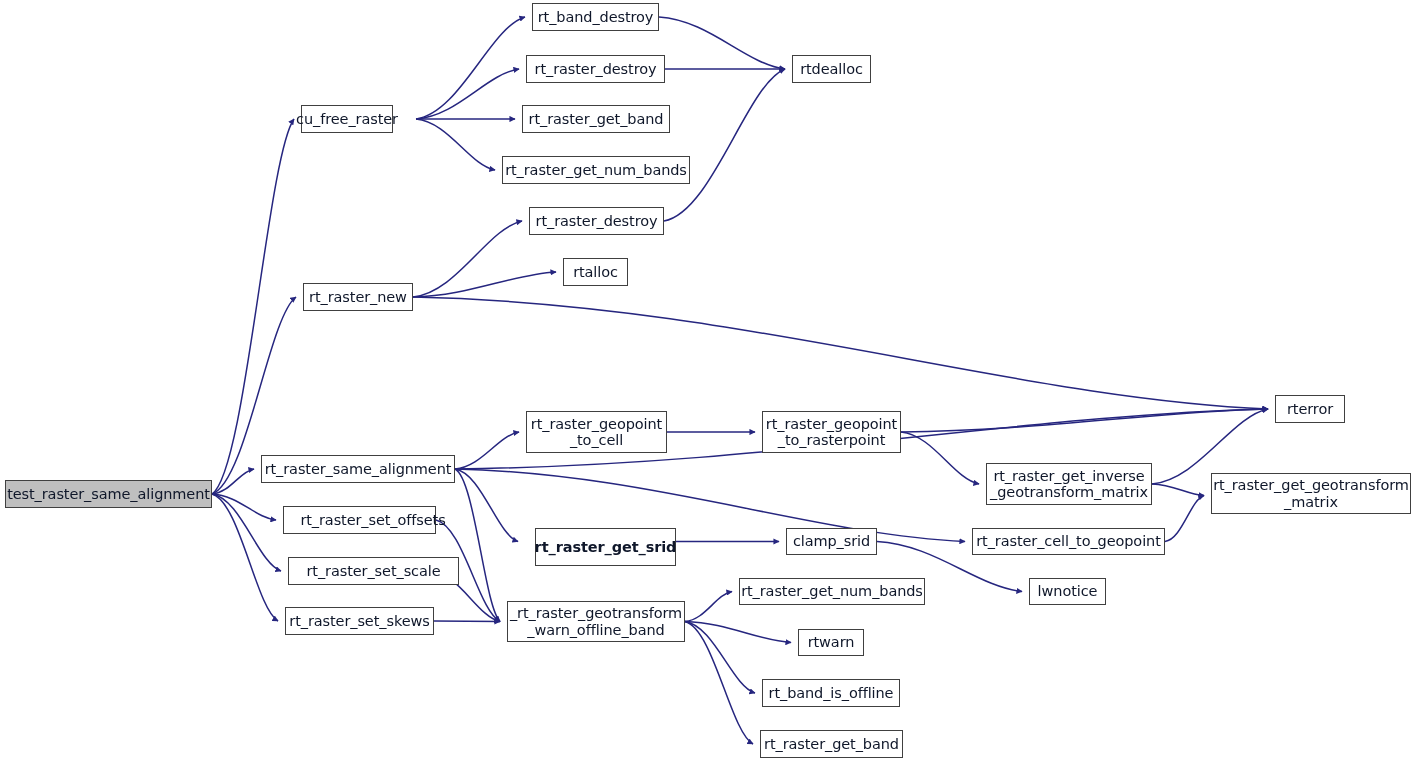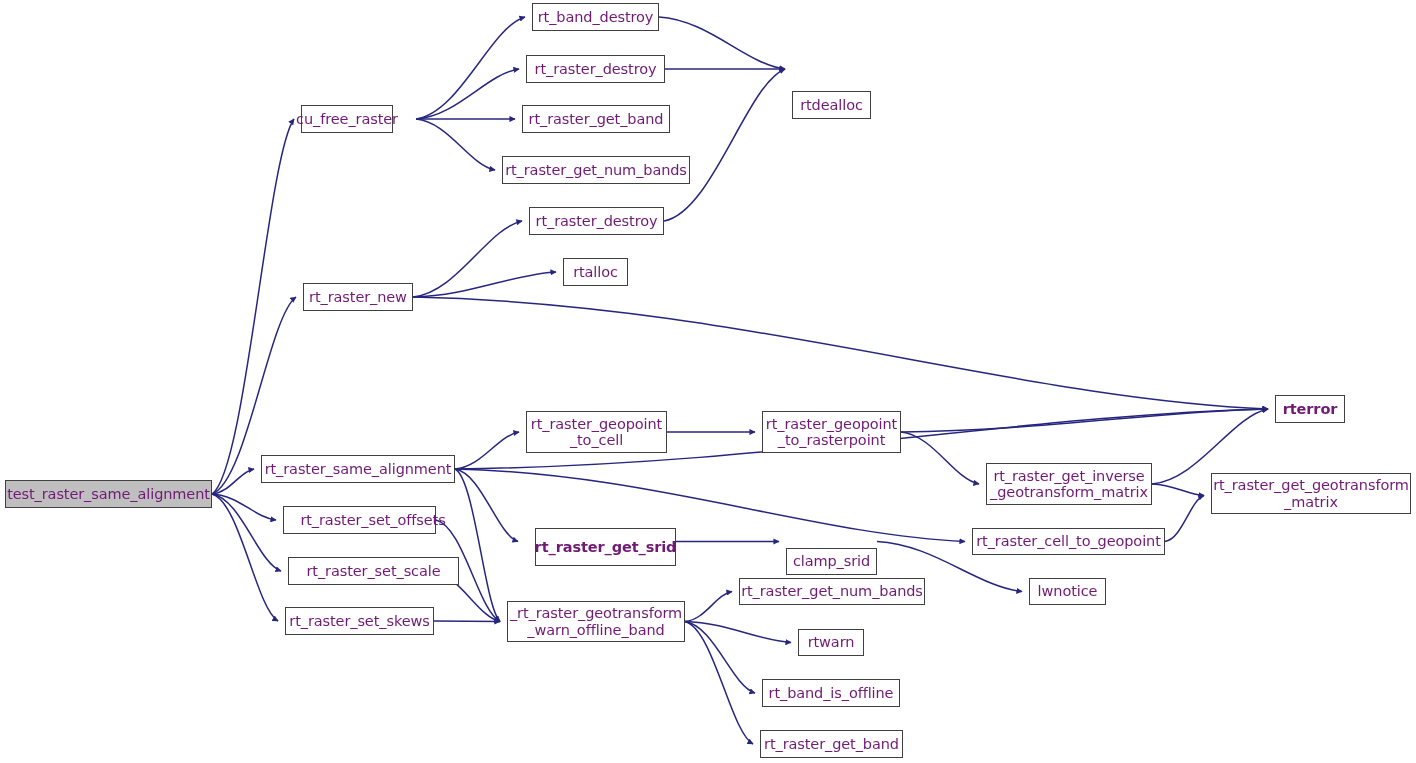--- a/index.html
+++ b/index.html
@@ -9,21 +9,21 @@
     background:#ffffff;
     font-family:"DejaVu Sans","Liberation Sans",sans-serif;
     overflow:hidden;
   }
   svg.edges{position:absolute;left:0;top:0;width:1416px;height:763px;}
   .node{
     position:absolute;
     box-sizing:border-box;
     border:1px solid #404040;
     background:#ffffff;
-    color:#701a75;
+    color:#0f172a;
     font-size:14.5px;
     line-height:1.12;
     display:flex;
     align-items:center;
     justify-content:center;
     text-align:center;
     white-space:pre-line;
     letter-spacing:-0.1px;
   }
   .node.highlight{ background:#bfbfbf; }
@@ -70,42 +70,42 @@
       <path d="M 436 520 C 462.98 526.09, 478.7 611.35, 500 621.5" fill="none" stroke="#26267f" stroke-width="1.5" marker-end="url(#ah)"></path>
       <path d="M 431 571 C 459.88 574.03, 477.2 616.45, 500 621.5" fill="none" stroke="#26267f" stroke-width="1.5" marker-end="url(#ah)"></path>
       <path d="M 434 621 L 500 621.5" fill="none" stroke="#26267f" stroke-width="1.5" marker-end="url(#ah)"></path>
       <path d="M 685 621.5 C 705.52 619.7, 715.8 594.5, 732 591.5" fill="none" stroke="#26267f" stroke-width="1.5" marker-end="url(#ah)"></path>
       <path d="M 685 621.5 C 727.94 622.76, 757.1 640.4, 791 642.5" fill="none" stroke="#26267f" stroke-width="1.5" marker-end="url(#ah)"></path>
       <path d="M 685 621.5 C 714.26 625.79, 731.9 685.85, 755 693" fill="none" stroke="#26267f" stroke-width="1.5" marker-end="url(#ah)"></path>
       <path d="M 685 621.5 C 713.5 628.85, 730.5 731.75, 753 744" fill="none" stroke="#26267f" stroke-width="1.5" marker-end="url(#ah)"></path>
     </svg>
   <div id="node-layer">
       <div class="node" style="left: 532px; top: 3px; width: 127px; height: 28px;">rt_band_destroy</div>
-      <div class="node" style="left: 792px; top: 55px; width: 79px; height: 28px; margin-top: 36px;">rtdealloc</div>
+      <div class="node" style="left: 792px; top: 55px; width: 79px; height: 28px;">rtdealloc</div>
       <div class="node" style="left: 526px; top: 55px; width: 139px; height: 28px;">rt_raster_destroy</div>
       <div class="node" style="left: 301px; top: 105px; width: 92px; height: 28px;">cu_free_raster</div>
       <div class="node" style="left: 522px; top: 105px; width: 148px; height: 28px;">rt_raster_get_band</div>
       <div class="node" style="left: 502px; top: 156px; width: 188px; height: 28px;">rt_raster_get_num_bands</div>
       <div class="node" style="left: 529px; top: 207px; width: 135px; height: 28px;">rt_raster_destroy</div>
       <div class="node" style="left: 563px; top: 258px; width: 65px; height: 28px;">rtalloc</div>
       <div class="node" style="left: 303px; top: 283px; width: 110px; height: 28px; text-align: center;">rt_raster_new</div>
-      <div class="node" style="left: 1275px; top: 395px; width: 70px; height: 28px; font-weight: bold;">rterror</div>
+      <div class="node" style="left: 1275px; top: 395px; width: 70px; height: 28px;">rterror</div>
       <div class="node" style="left: 526px; top: 411px; width: 141px; height: 42px;">rt_raster_geopoint
 _to_cell</div>
       <div class="node" style="left: 762px; top: 411px; width: 139px; height: 42px;">rt_raster_geopoint
 _to_rasterpoint</div>
       <div class="node" style="left: 261px; top: 455px; width: 194px; height: 28px;">rt_raster_same_alignment</div>
       <div class="node" style="left: 986px; top: 463px; width: 166px; height: 42px;">rt_raster_get_inverse
 _geotransform_matrix</div>
       <div class="node" style="left: 1211px; top: 473px; width: 200px; height: 41px;">rt_raster_get_geotransform
 _matrix</div>
       <div class="node highlight" style="left: 5px; top: 480px; width: 207px; height: 28px;">test_raster_same_alignment</div>
       <div class="node" style="left: 283px; top: 506px; width: 153px; height: 28px; padding-left: 27px;">rt_raster_set_offsets</div>
       <div class="node" style="left: 535px; top: 528px; width: 141px; height: 38px; font-weight: bold;">rt_raster_get_srid</div>
-      <div class="node" style="left: 786px; top: 528px; width: 91px; height: 27px; margin-top: 20px;">clamp_srid</div>
+      <div class="node" style="left: 786px; top: 528px; width: 91px; height: 27px;">clamp_srid</div>
       <div class="node" style="left: 972px; top: 528px; width: 193px; height: 27px;">rt_raster_cell_to_geopoint</div>
       <div class="node" style="left: 288px; top: 557px; width: 171px; height: 28px;">rt_raster_set_scale</div>
       <div class="node" style="left: 739px; top: 578px; width: 186px; height: 27px;">rt_raster_get_num_bands</div>
       <div class="node" style="left: 1029px; top: 578px; width: 77px; height: 27px;">lwnotice</div>
       <div class="node" style="left: 285px; top: 607px; width: 149px; height: 28px;">rt_raster_set_skews</div>
       <div class="node" style="left: 507px; top: 601px; width: 178px; height: 41px;">_rt_raster_geotransform
 _warn_offline_band</div>
       <div class="node" style="left: 798px; top: 629px; width: 66px; height: 27px;">rtwarn</div>
       <div class="node" style="left: 762px; top: 679px; width: 138px; height: 28px;">rt_band_is_offline</div>
       <div class="node" style="left: 760px; top: 730px; width: 143px; height: 28px;">rt_raster_get_band</div>

